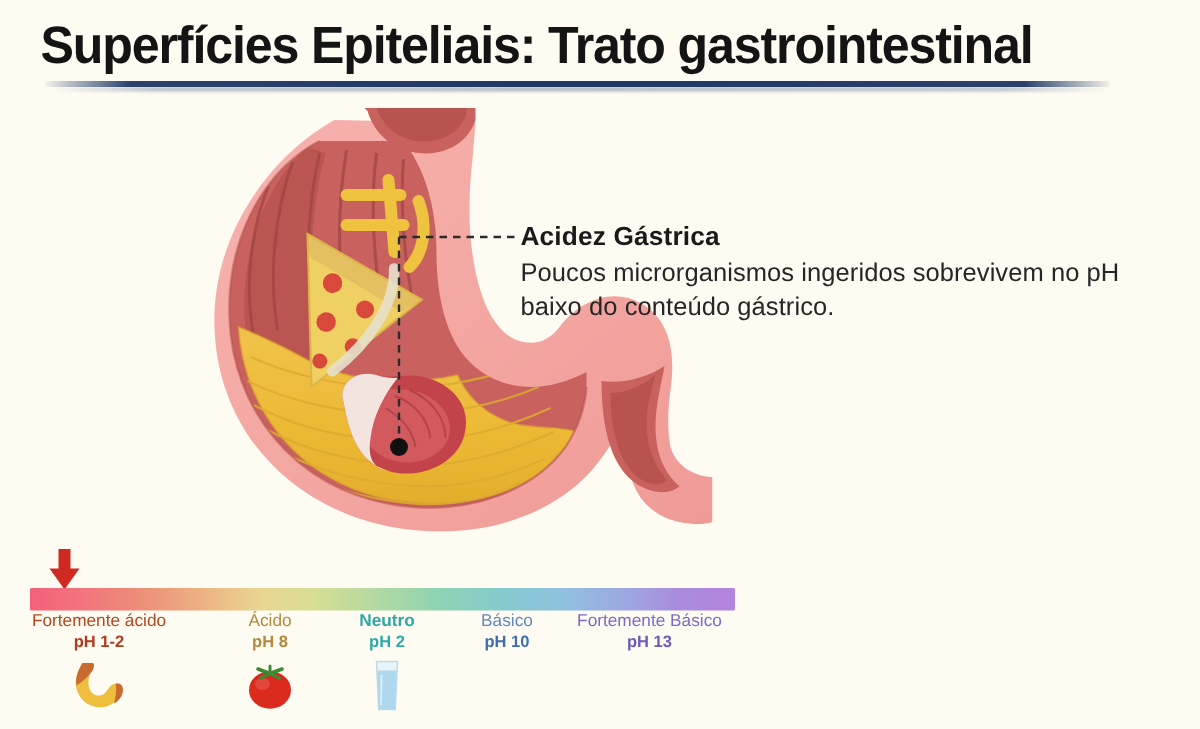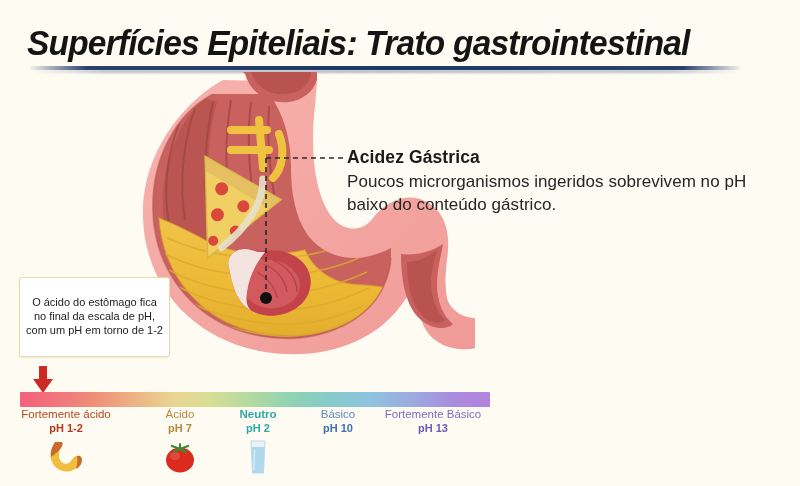--- a/index.html
+++ b/index.html
@@ -5,21 +5,21 @@
   html,body{margin:0;padding:0;}
   body{
     width:800px;height:486px;
     background:#FEFBF2;
     font-family:"Liberation Sans", sans-serif;
     overflow:hidden;position:relative;
   }
   .slide{position:absolute;inset:0;background:#FEFBF2;}
 
   
-  .title-wrap{position:absolute;left:0;top:16px;width:800px;height:62px;font-style:italic;}
+  .title-wrap{position:absolute;left:0;top:4px;width:800px;height:62px;}
   .title{
     position:absolute;left:27px;top:7px;
     font-size:35px;font-weight:bold;
     letter-spacing:-0.8px;
     color:#141414;
     font-family:"Liberation Sans", sans-serif;
     transform:scaleX(0.955);transform-origin:left top;
     white-space:nowrap;
   }
   .title-rule{
@@ -247,23 +247,20 @@
       <path d="M11 13 L11 151" stroke="#2b2b2b" stroke-width="1.6" stroke-dasharray="5 4" fill="none"></path>
       <circle cx="11" cy="153" r="6" fill="#111111"></circle>
     </svg>
   </div>
 
   <div class="rt">
     <div class="rt-head">Acidez Gástrica</div>
     <div class="rt-body">Poucos microrganismos ingeridos sobrevivem no pH baixo do conteúdo gástrico.</div>
   </div>
 
-  <div class="cbox">
-    <div class="cbox-txt">O ácido do estômago fica no final da escala de pH, com um pH em torno de 1-2</div>
-  </div>
 
   <div class="arrow">
     <svg width="24" height="28" viewBox="0 0 24 28" xmlns="http://www.w3.org/2000/svg">
       <path d="M8 0 L16 0 L16 13 L22 13 L12 27 L2 13 L8 13 Z" fill="#CE2A22"></path>
     </svg>
   </div>
 
   <div class="ph-bar"></div>
 
   <div class="ph-items">
@@ -280,21 +277,21 @@
           <path d="M14 2 C11 7, 9 12, 10 17 C13 15, 17 12, 20 8
                    C22 5, 22 3, 21 2 Z" fill="#C96B2E"></path>
           <path d="M36 16 C39 15, 41 17, 41 20 C41 23, 39 27, 35 29
                    C36 25, 37 20, 36 16 Z" fill="#C96B2E"></path>
         </svg>
       </div>
     </div>
 
     <div class="ph-item" style="left:140px;width:80px;text-align:center;">
       <div class="ph-name" style="color:#B5893A;">Ácido</div>
-      <div class="ph-val" style="color:#B5893A;">pH 7</div>
+      <div class="ph-val" style="color:#B5893A;">pH 8</div>
       <div class="ph-icon">
         <svg width="36" height="34" viewBox="0 0 36 34" xmlns="http://www.w3.org/2000/svg">
           <ellipse cx="18" cy="20" rx="14" ry="12.5" fill="#DA2B1E"></ellipse>
           <ellipse cx="13" cy="16" rx="5" ry="4" fill="#E8564A" opacity="0.7"></ellipse>
           <path d="M18 8 L18 4" stroke="#3E8A33" stroke-width="2" stroke-linecap="round"></path>
           <path d="M18 9 L10 6 M18 9 L26 6 M18 9 L12 12 M18 9 L24 12" stroke="#3E8A33" stroke-width="2.4" stroke-linecap="round"></path>
         </svg>
       </div>
     </div>
 

